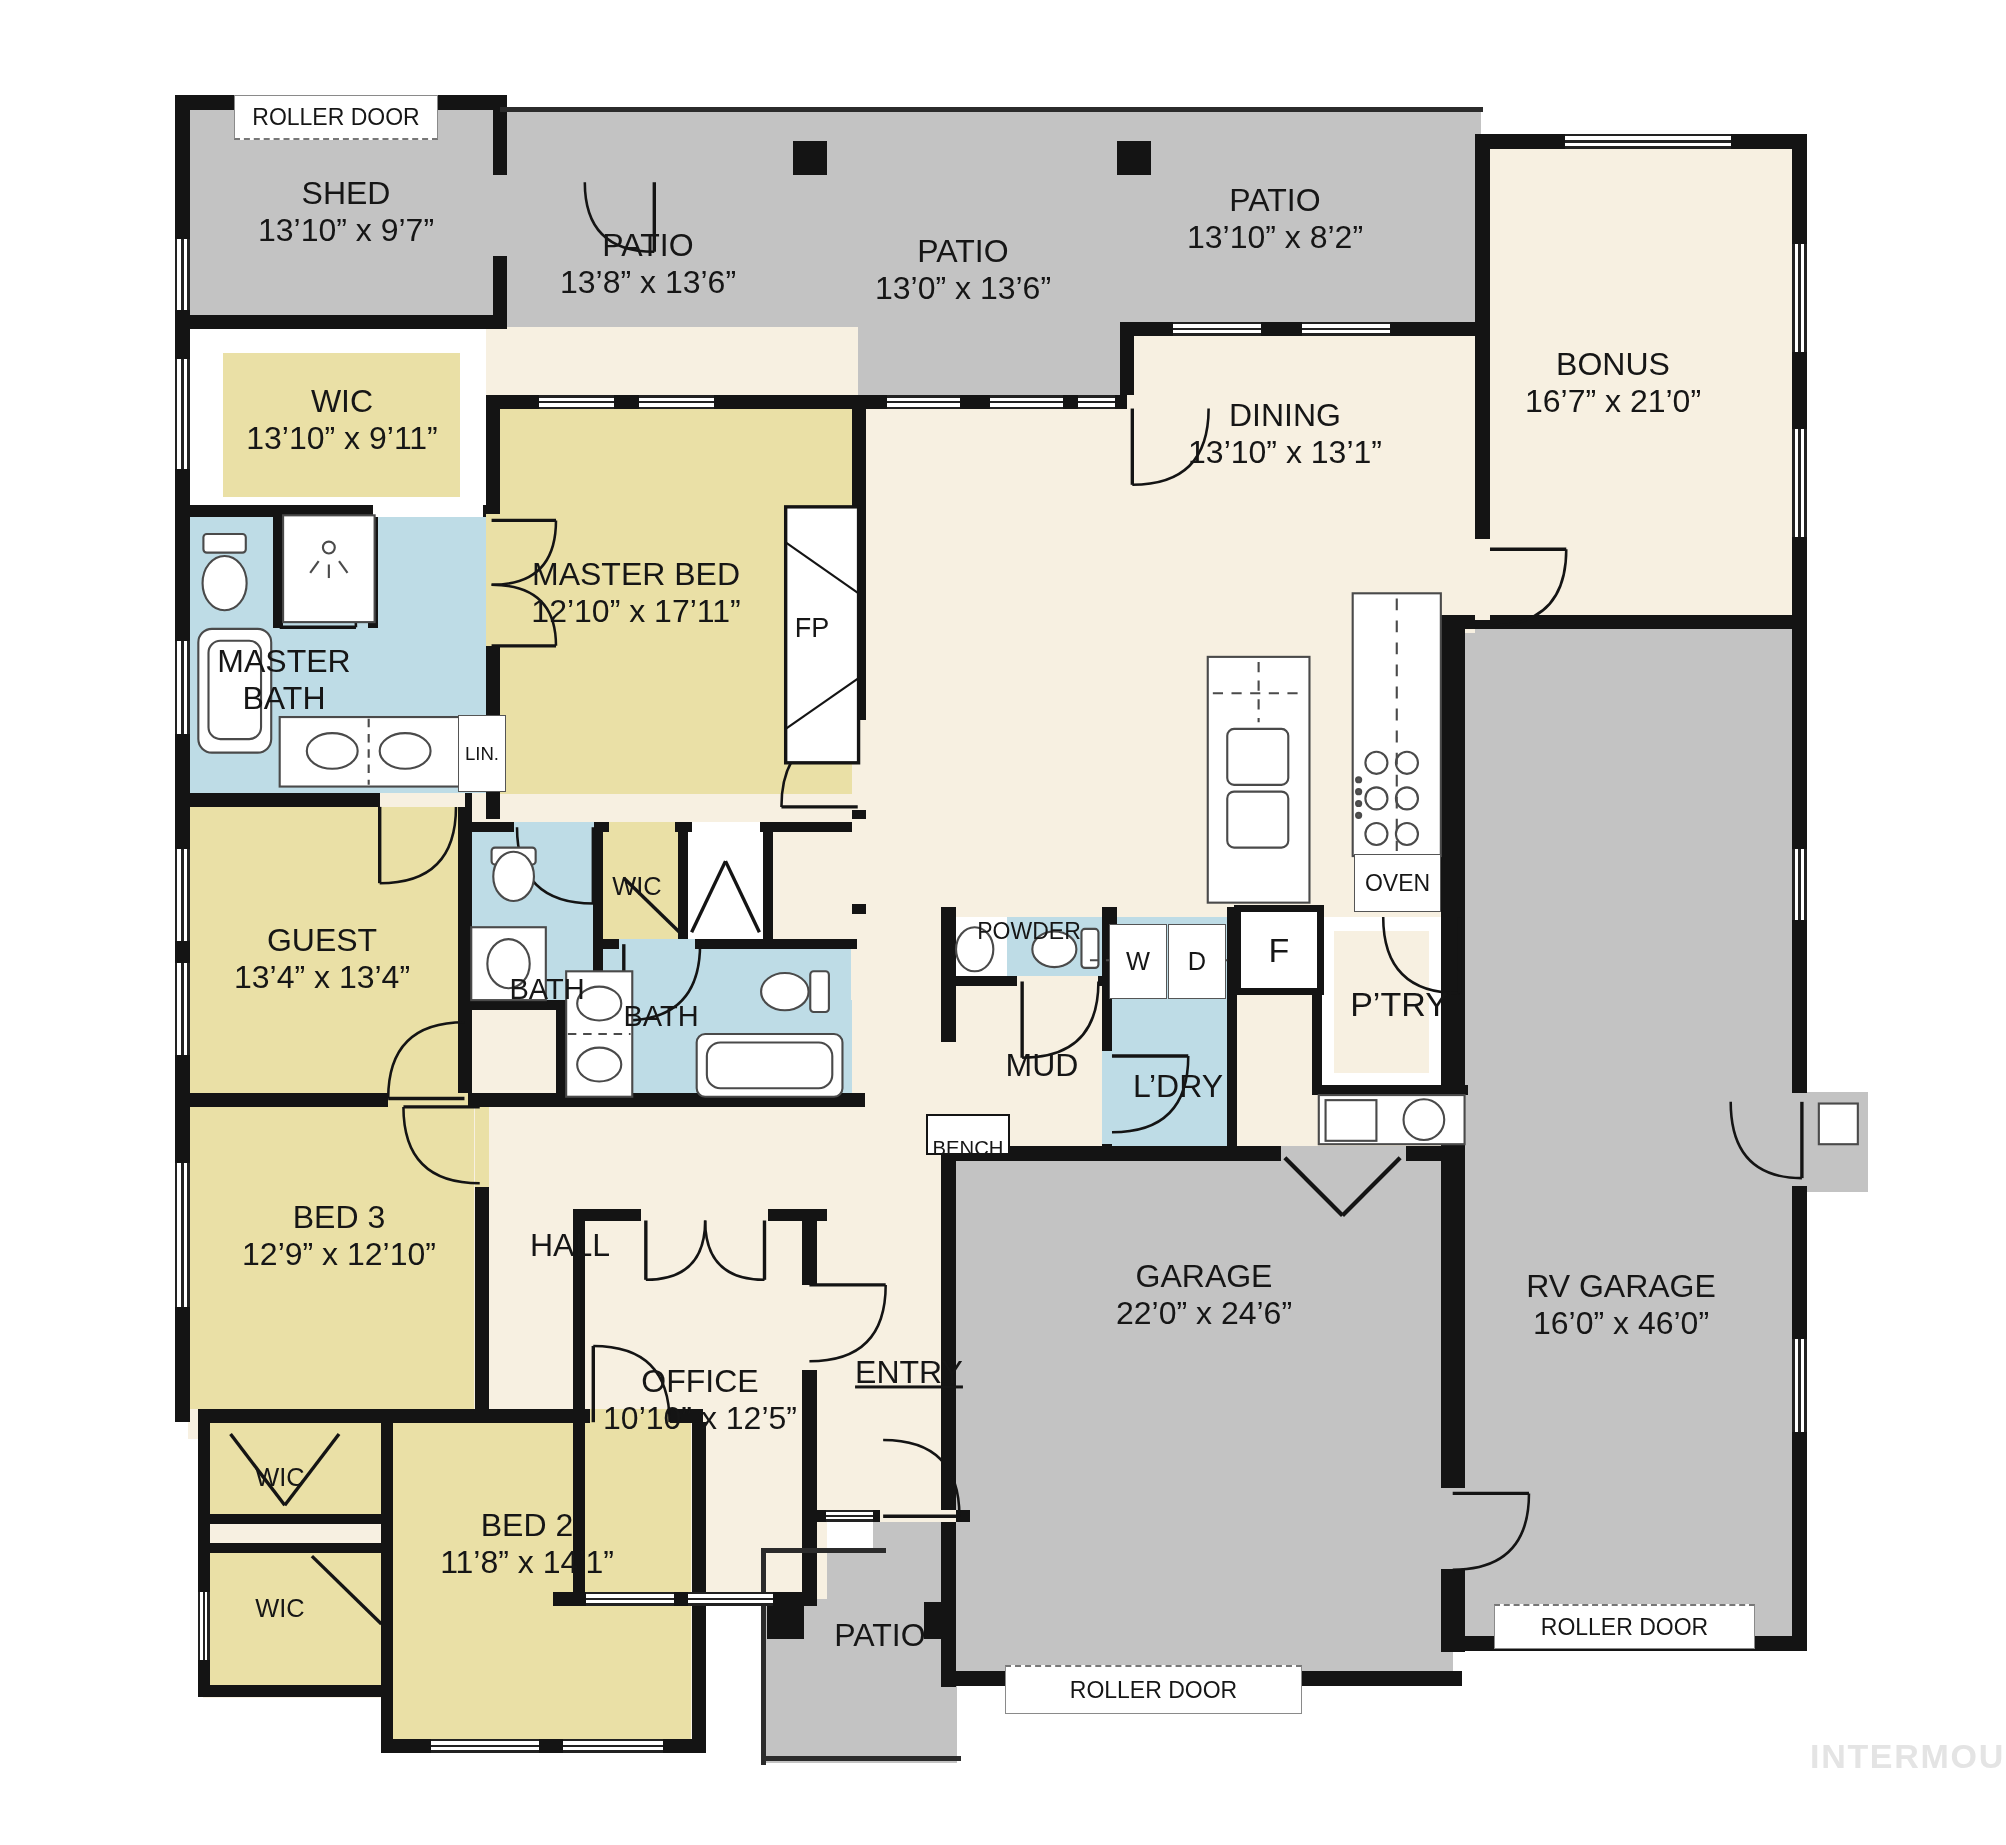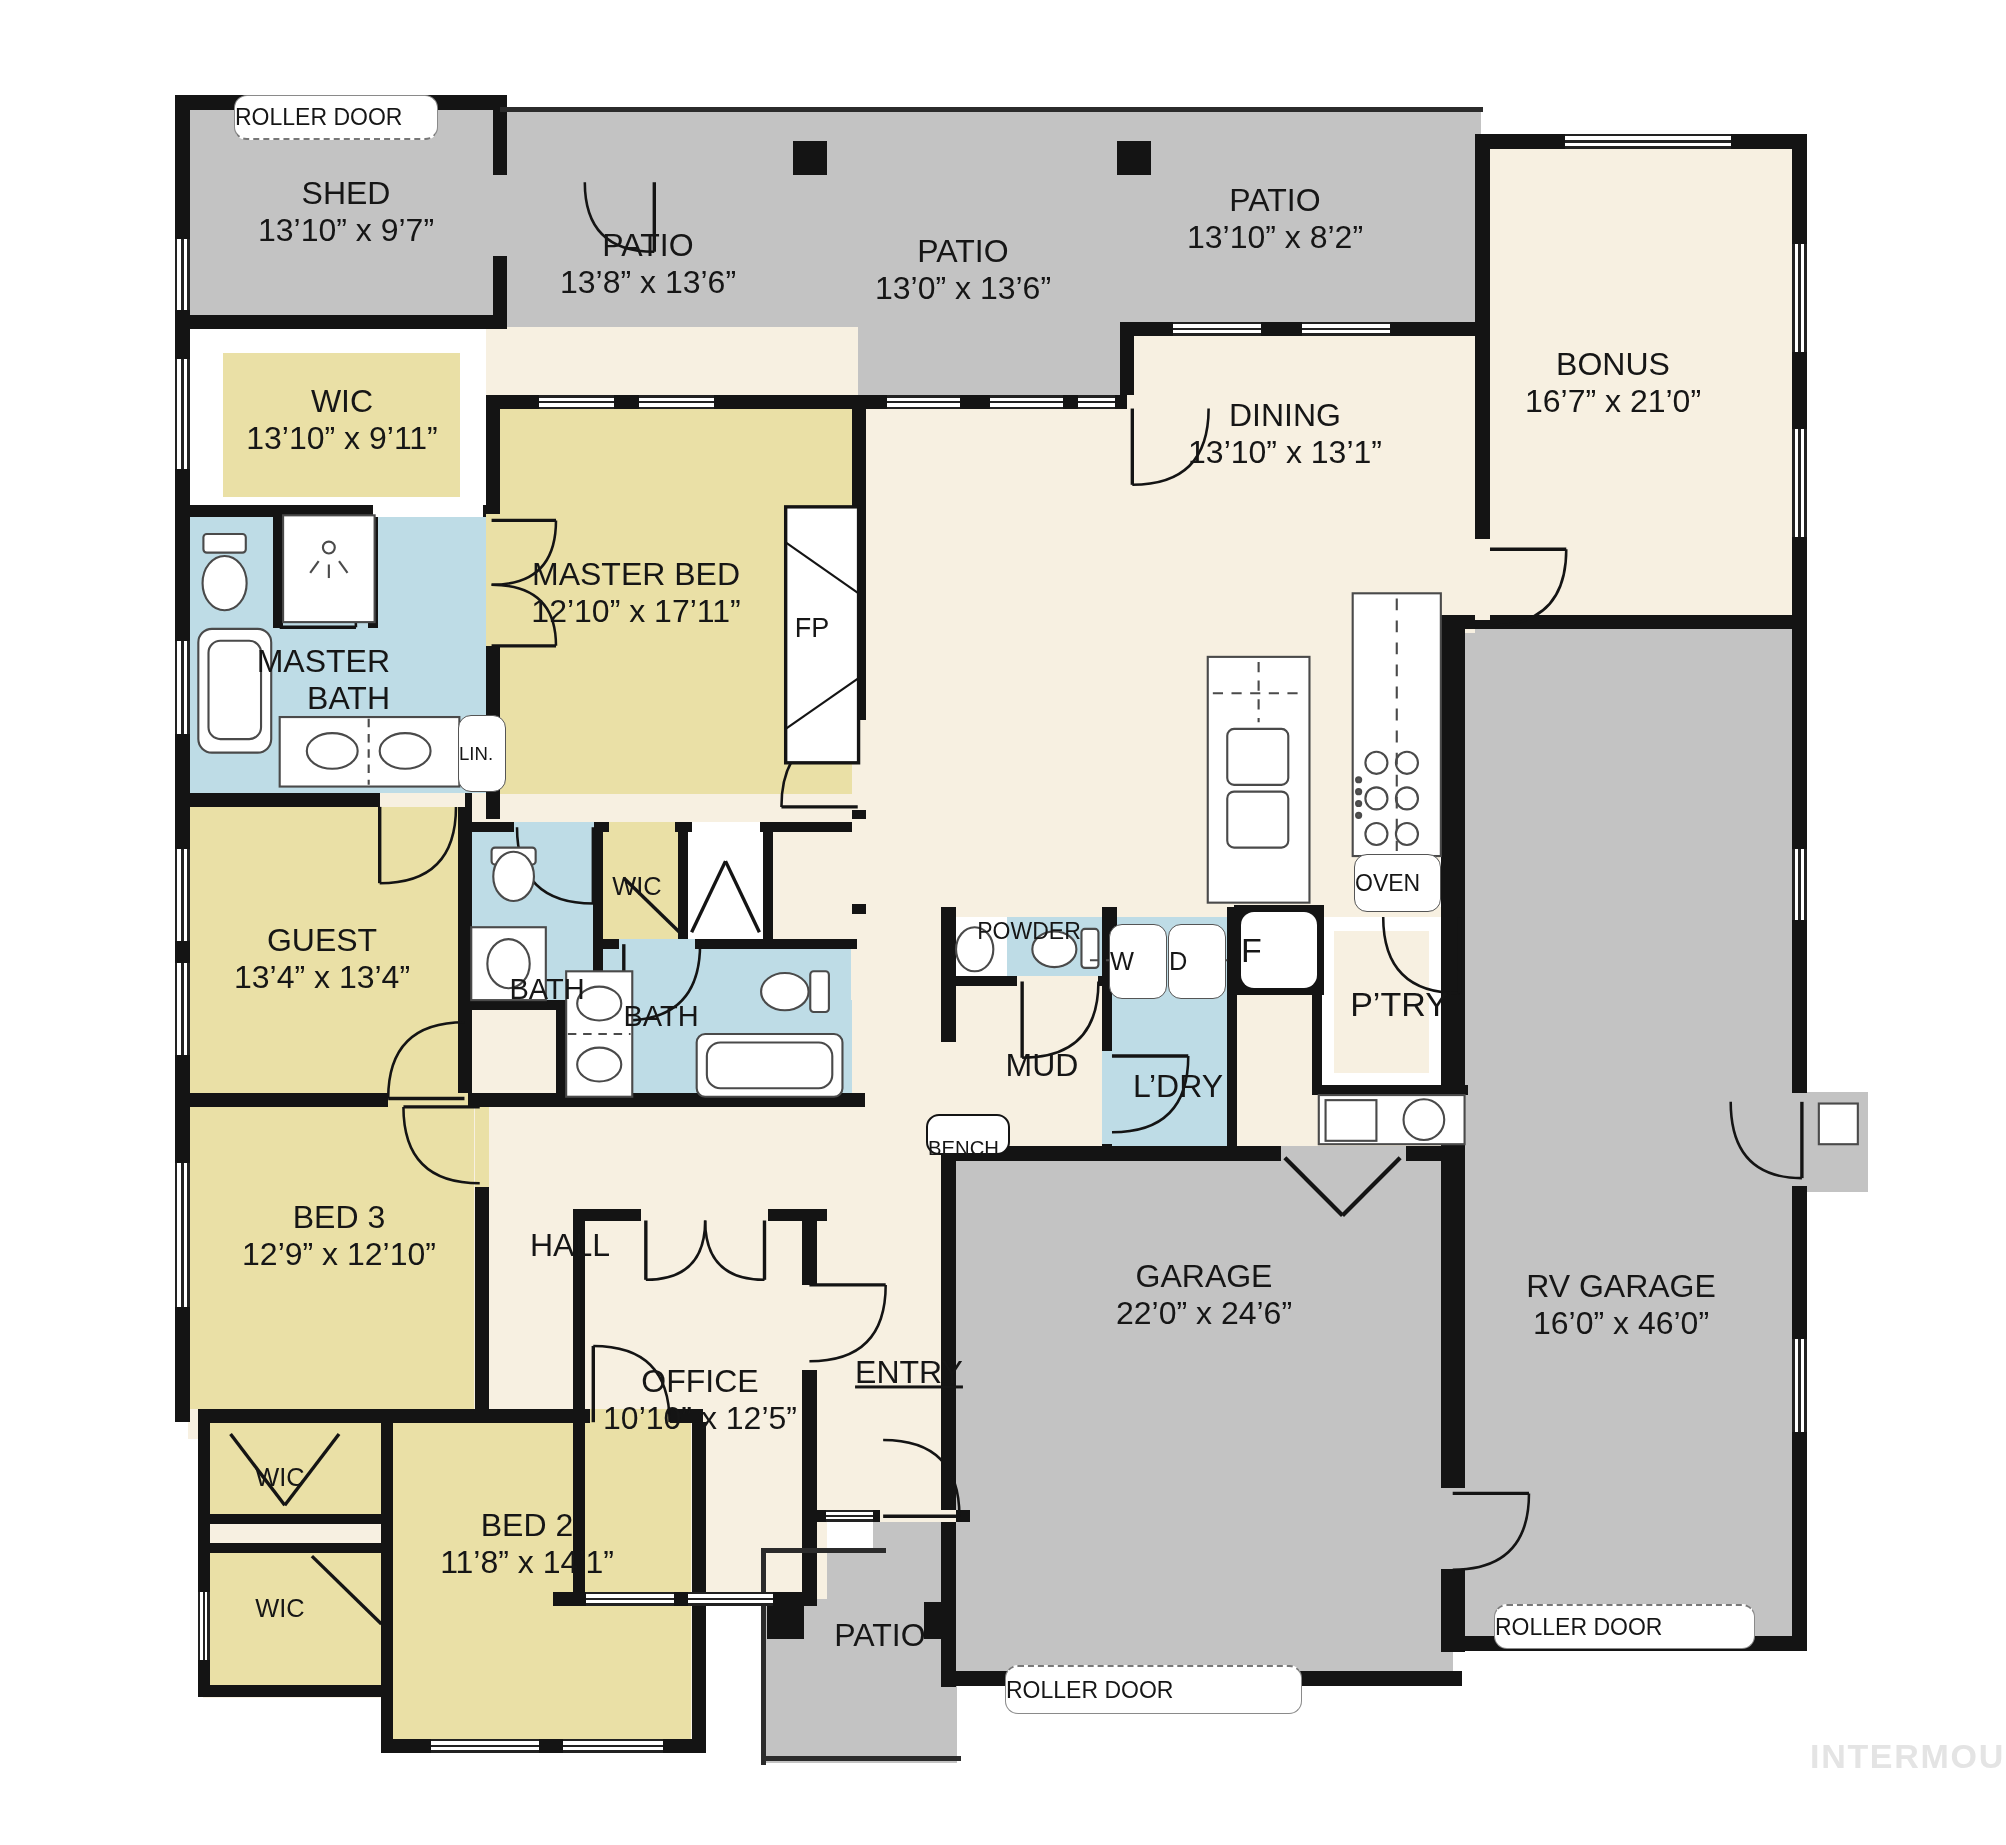--- a/index.html
+++ b/index.html
@@ -5,22 +5,22 @@
   html,body{margin:0;padding:0;background:#fff;}
   #plan{position:relative;width:2007px;height:1846px;background:#ffffff;overflow:hidden;
         font-family:"Liberation Sans","DejaVu Sans",sans-serif;}
   .abs{position:absolute;}
   .lbl{position:absolute;transform:translate(-50%,-50%);text-align:center;color:#161616;
        line-height:1.16;white-space:nowrap;z-index:40;}
   .lbl .nm,.lbl .dm{display:block;}
   .wrap{white-space:normal;}
   .s40{font-size:34px;} .s38{font-size:32px;} .s34{font-size:29px;} .s32{font-size:27px;}
   .s30{font-size:25.4px;} .s27{font-size:23px;} .s24{font-size:20.3px;margin-top:28px;} .s22{font-size:18.6px;}
-  .box{position:absolute;background:#fff;display:flex;align-items:center;
-       color:#161616;z-index:30;border-radius:13px;}
+  .box{position:absolute;background:#fff;display:flex;align-items:center;justify-content:center;
+       color:#161616;z-index:30;}
   .rollerbox{border:1.7px solid #8a8a8a;}
   .dashT{border-top:2.5px dashed #777;}
   .dashB{border-bottom:2.5px dashed #777;}
   svg#fx{position:absolute;left:0;top:0;z-index:25;pointer-events:none;}
   #watermark{position:absolute;top:1737px;right:0px;width:197px;overflow:hidden;
     font-size:34px;font-weight:bold;letter-spacing:1.7px;color:#e4e4e4;z-index:50;text-align:left;}
 </style>
 </head>
 <body>
 
@@ -344,21 +344,21 @@
   </div>
   <div class="lbl s38" style="left:636px;top:593px;">
     <span class="nm wrap" style="width:212px;">MASTER BED</span>
     <span class="dm">12’10” x 17’11”</span>
   </div>
   <div class="lbl s38" style="left:342px;top:420px;">
     <span class="nm">WIC</span>
     <span class="dm">13’10” x 9’11”</span>
   </div>
   <div class="lbl s38" style="left:284px;top:680px;">
-    <span class="nm wrap" style="width:212px;text-align:right;">MASTER BATH</span>
+    <span class="nm wrap" style="width:212px;">MASTER BATH</span>
   </div>
   <div class="lbl s38" style="left:322px;top:959px;">
     <span class="nm">GUEST</span>
     <span class="dm">13’4” x 13’4”</span>
   </div>
   <div class="lbl s34" style="left:547px;top:990px;">
     <span class="nm">BATH</span>
   </div>
   <div class="lbl s30" style="left:637px;top:887px;">
     <span class="nm">WIC</span>

